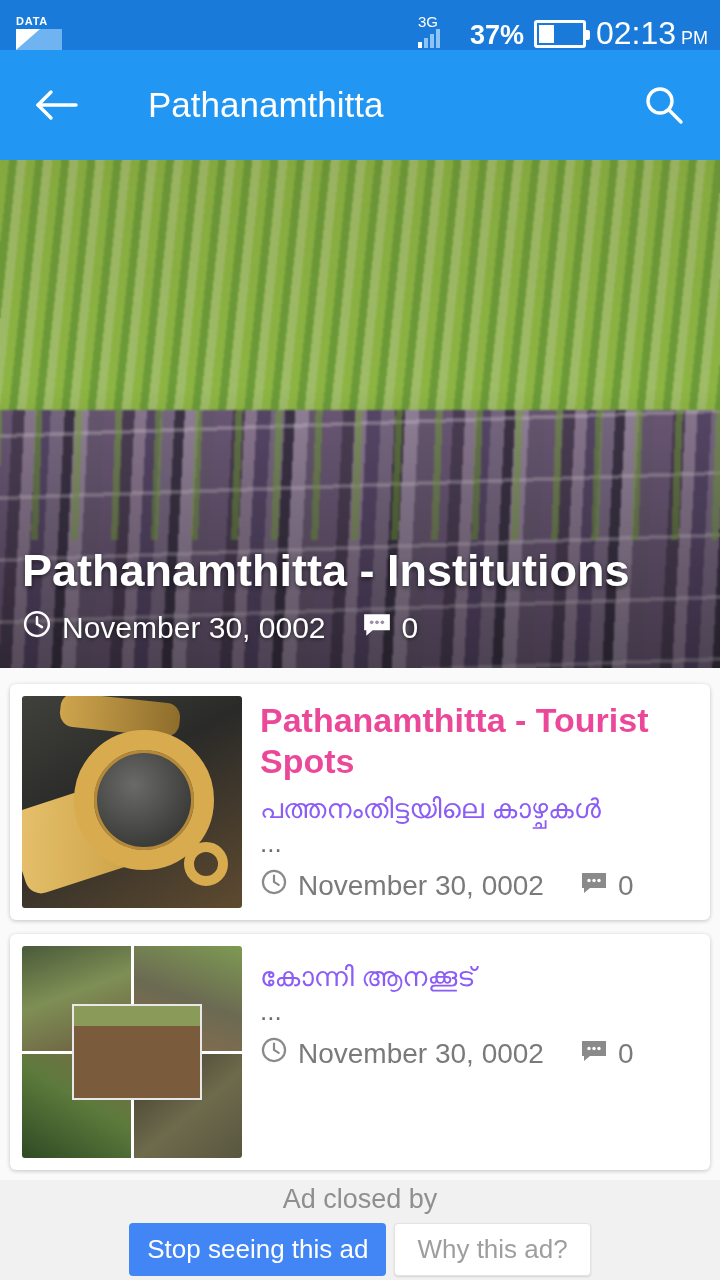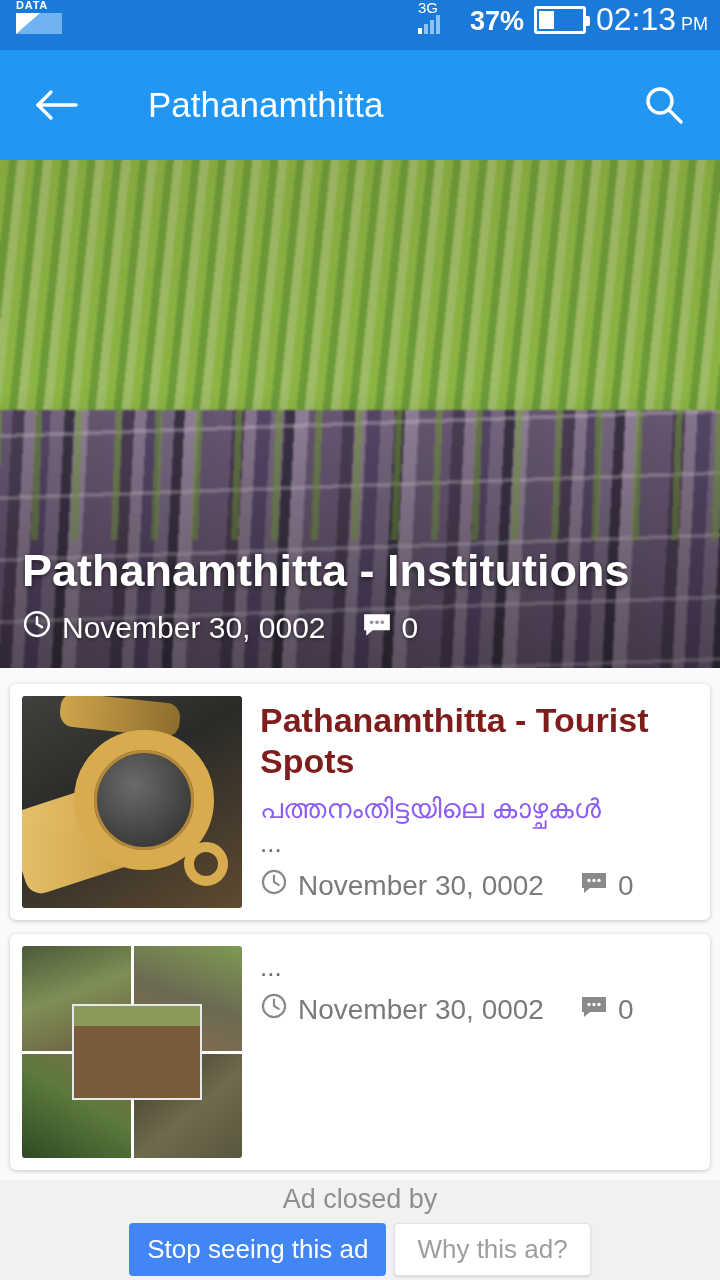--- a/index.html
+++ b/index.html
@@ -7,21 +7,21 @@
     width: 720px; height: 1280px;
     background: #ffffff;
     font-family: "Liberation Sans", sans-serif;
     overflow: hidden;
   }
   .screen { position: relative; width: 720px; height: 1280px; background: #fafafa; }
 
   
   .statusbar {
     position: relative; height: 50px; background: #1a7ad9;
-    display: flex; align-items: flex-start; color: #fff;
+    display: flex; align-items: flex-end; color: #fff;
   }
   .data-icon { margin-left: 16px; width: 54px; display: flex; flex-direction: column; align-items: flex-start; }
   .data-icon .lbl { font-size: 11px; font-weight: bold; letter-spacing: .8px; line-height: 11px; color:#fff; }
   .data-icon .glyph {
     margin-top: 2px; width: 46px; height: 21px; position: relative; overflow: hidden;
     background: #6fb4f0;
   }
   .data-icon .glyph:before {
     content: ""; position: absolute; left: 0; top: 0; width: 0; height: 0;
     border-left: 24px solid #ffffff; border-bottom: 21px solid transparent;
@@ -83,21 +83,21 @@
   .meta-sep { width: 16px; }
 
   
   .list { padding: 8px 0 0 0; background: #fafafa; }
   .card {
     background: #fff; margin: 8px 10px 14px 10px; border-radius: 6px;
     box-shadow: 0 1px 4px rgba(0,0,0,.22); display: flex; padding: 12px; gap: 18px;
   }
   .thumb { width: 220px; height: 212px; flex: none; border-radius: 3px; overflow: hidden; position: relative; }
   .card-body { flex: 1; min-width: 0; padding-top: 4px; }
-  .card-title { font-size: 34px; font-weight: bold; line-height: 41px; color: #7f1d1d; }
+  .card-title { font-size: 34px; font-weight: bold; line-height: 41px; color: #ec4899; }
   .card-sub { font-size: 27px; color: #8b5cf6; margin-top: 10px; line-height: 34px; }
   .card-ellipsis { font-size: 26px; color: #6d6d6d; margin-top: 4px; line-height: 26px; }
   .card-meta { display: flex; align-items: center; gap: 10px; margin-top: 12px; color: #7a7a7a; font-size: 28px; }
 
   
   .mirror { position: absolute; inset: 0; background: linear-gradient(150deg,#40403c 0%, #2a2a28 40%, #5e4a30 100%); }
   .mirror .ring {
     position: absolute; left: 52px; top: 34px; width: 140px; height: 140px; border-radius: 50%;
     border: 20px solid #d8ac4e;
     background: radial-gradient(circle at 40% 35%, #6a6a68 0%, #3b3b39 70%);
@@ -252,20 +252,21 @@
       <div class="thumb">
         <div class="collage">
           <div class="c1"></div>
             <div class="c2"></div>
             <div class="c3"></div>
             <div class="c4"></div>
           <div class="center"></div>
         </div>
       </div>
       <div class="card-body">
+        <div class="card-sub">കോന്നി ആനക്കൂട്</div>
         <div class="card-ellipsis">...</div>
         <div class="card-meta">
           <span>
             <svg width="28" height="28" viewBox="0 0 24 24" fill="none" stroke="#8a8a8a" stroke-width="1.9" stroke-linecap="round">
               <circle cx="12" cy="12" r="9.5"></circle>
                 <path d="M12 6.5V12l4 2.5"></path>
             </svg>
           </span>
           <span>November 30, 0002</span>
           <span class="meta-sep"></span>

